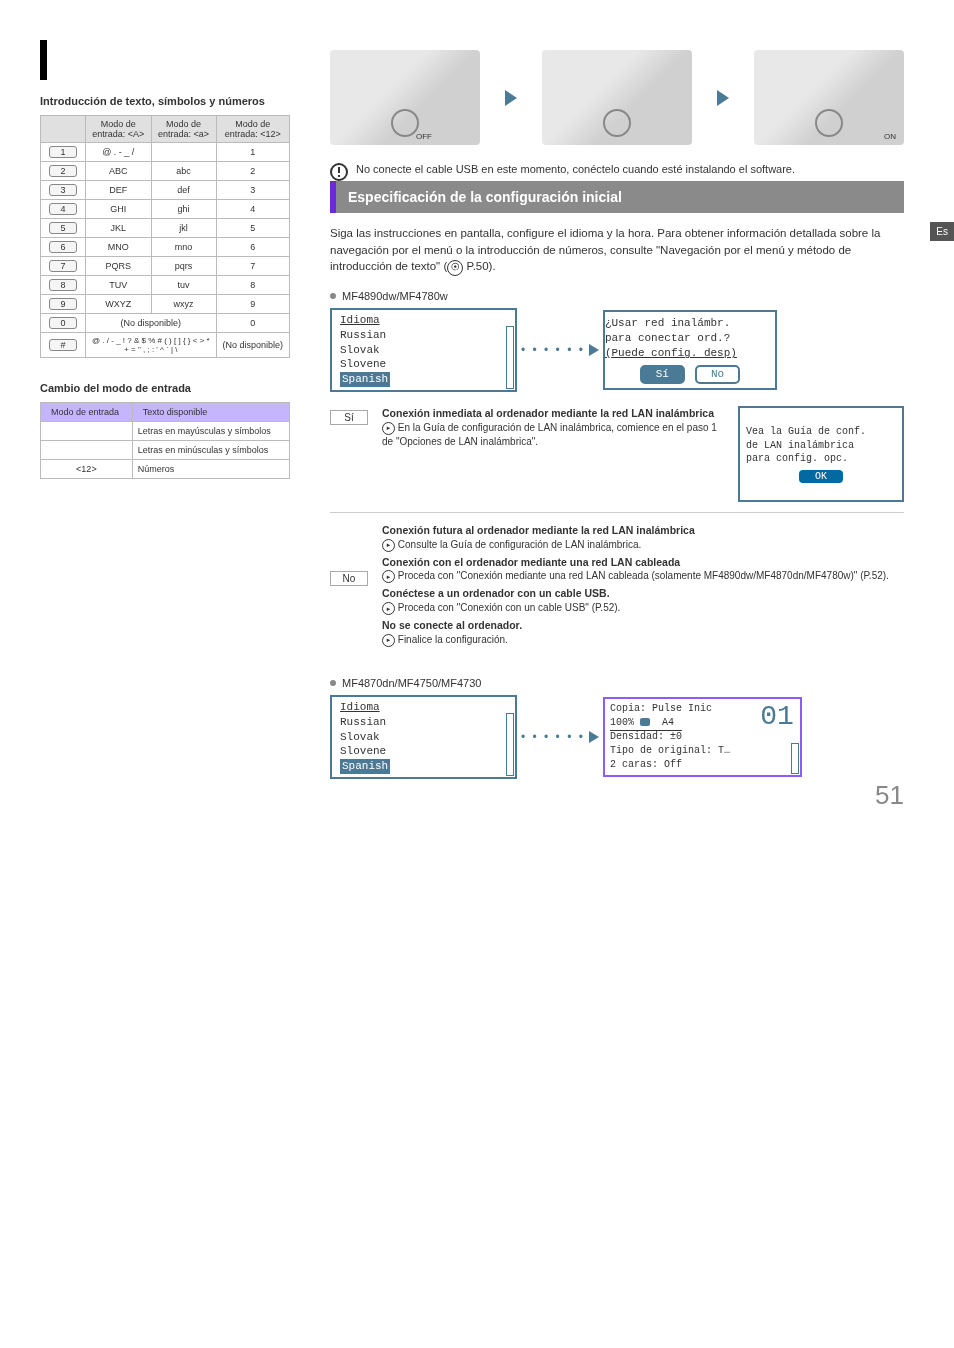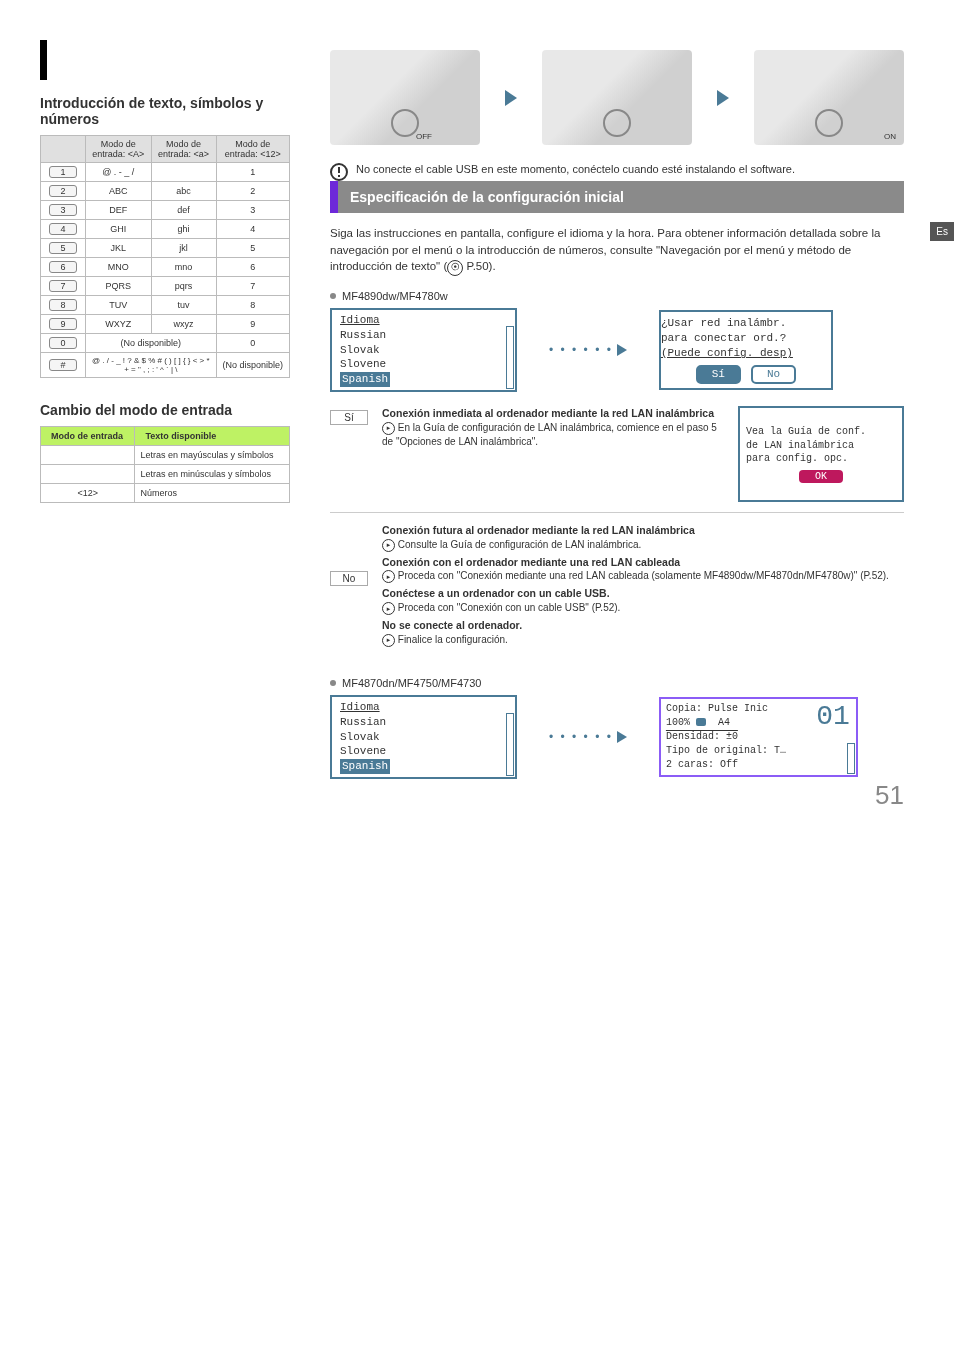--- a/index.html
+++ b/index.html
@@ -38,21 +38,21 @@
     position: absolute;
     right: 0;
     top: 222px;
     background: #555;
     color: #fff;
     font-size: 10px;
     padding: 4px 6px;
   }
   .section-title-bold {
     font-weight: bold;
-    font-size: 14px;
+    font-size: 11px;
     margin-bottom: 8px;
   }
   table.char-table {
     width: 100%;
     border-collapse: collapse;
     font-size: 9px;
   }
   table.char-table th, table.char-table td {
     border: 1px solid #bbb;
     padding: 3px 4px;
@@ -76,41 +76,41 @@
     border-collapse: collapse;
     font-size: 9px;
     margin-top: 6px;
   }
   table.mode-table th, table.mode-table td {
     border: 1px solid #bbb;
     padding: 4px 5px;
     text-align: left;
   }
   table.mode-table th {
-    background: #bef264;
-    font-weight: bold;
+    background: #c4b5fd;
+    font-weight: normal;
     padding-left: 10px;
   }
   table.mode-table td:first-child { text-align: center; }
   .gray-header {
     background: #8a8a8a;
     color: #fff;
     font-weight: bold;
     font-size: 14px;
     padding: 8px 12px;
     margin-bottom: 12px;
   }
   .gray-header-blue {
     background: #8a8a8a;
     color: #fff;
     font-weight: bold;
     font-size: 14px;
     padding: 8px 12px;
     margin-bottom: 12px;
-    border-left: 8px solid #6d28d9;
+    border-left: 6px solid #6d28d9;
   }
   .printer-row {
     display: flex;
     align-items: center;
     gap: 8px;
     margin: 10px 0 18px;
     justify-content: space-between;
   }
   .printer-img {
     width: 150px;
@@ -187,21 +187,21 @@
   }
   .bullet-heading::before {
     content: "";
     width: 6px; height: 6px;
     background: #888;
     border-radius: 50%;
   }
   .lcd-row {
     display: flex;
     align-items: center;
-    gap: 32px;
+    gap: 4px;
     margin-bottom: 14px;
   }
   .lcd {
     border: 2px solid #4a7a96;
     font-family: "Courier New", monospace;
     font-size: 11px;
     padding: 3px 5px 3px 8px;
     width: 170px;
     line-height: 1.35;
     background: #fff;
@@ -297,21 +297,21 @@
     border: 2px solid #4a7a96;
     font-family: "Courier New", monospace;
     font-size: 10px;
     padding: 17px 6px;
     width: 150px;
     line-height: 1.35;
     flex-shrink: 0;
   }
   .ok-btn {
     display: inline-block;
-    background: #be185d;
+    background: #0369a1;
     color: #fff;
     border-radius: 4px;
     padding: 0 16px;
     font-size: 10px;
     margin-top: 4px;
   }
   .lcd-copy {
     border: 2px solid #8b5cf6;
     font-family: "Courier New", monospace;
     font-size: 10px;
@@ -507,21 +507,21 @@
           <span class="lcd-btn filled">Sí</span>
           <span class="lcd-btn">No</span>
         </div>
       </div>
     </div>
 
     <div class="choice-block">
       <div class="choice-label">Sí</div>
       <div class="choice-text">
         <div class="bold">Conexión inmediata al ordenador mediante la red LAN inalámbrica</div>
-        <div><span class="arrow-circ"></span> <span>En la Guía de configuración de LAN inalámbrica, comience en el paso 5 de "Opciones de LAN inalámbrica".</span></div>
+        <div><span class="arrow-circ"></span> <span>En la Guía de configuración de LAN inalámbrica, comience en el paso 1 de "Opciones de LAN inalámbrica".</span></div>
       </div>
       <div class="guide-box">
         <div>Vea la Guía de conf.</div>
         <div>de LAN inalámbrica</div>
         <div>para config. opc.</div>
         <div style="text-align:center"><span class="ok-btn">OK</span></div>
       </div>
     </div>
 
     <hr class="divider">

